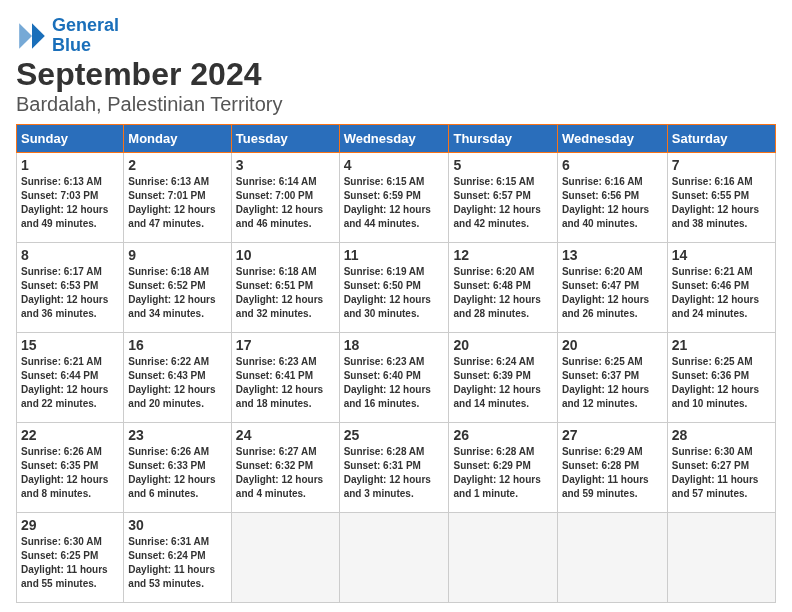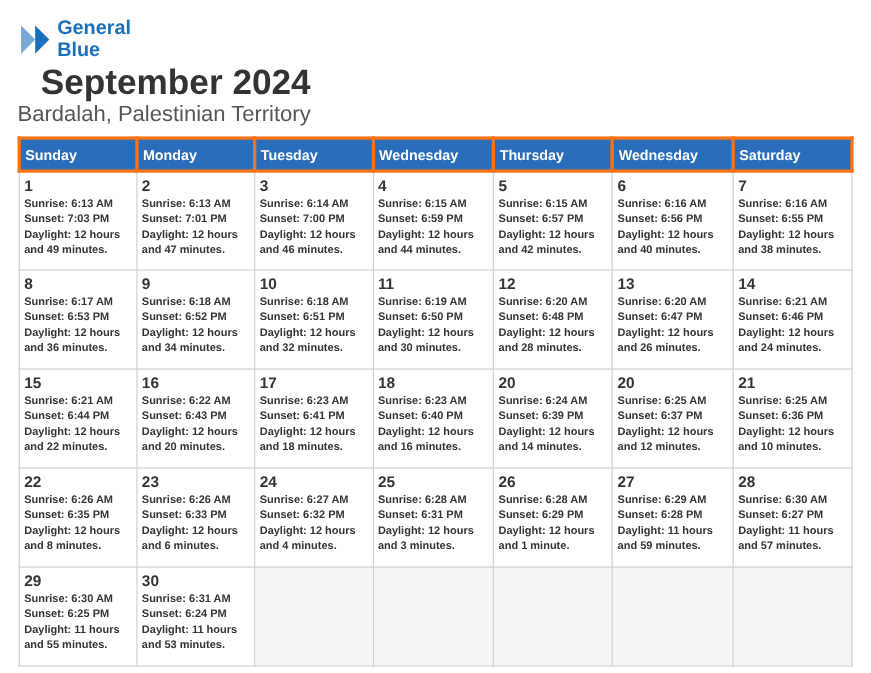--- a/index.html
+++ b/index.html
@@ -29,21 +29,21 @@
       line-height: 1.1;
     }
     .logo-text span {
       color: #1a6fba;
     }
     .logo-icon {
       width: 32px;
       height: 32px;
     }
     .title-block {
-      text-align: right;
+      text-align: left;
     }
     .month-title {
       font-size: 32px;
       font-weight: bold;
       color: #333;
     }
     .subtitle {
       font-size: 20px;
       color: #555;
     }
@@ -52,21 +52,21 @@
       border-collapse: collapse;
       font-size: 11px;
     }
     th {
       background-color: #2a6ebb;
       color: white;
       padding: 6px 4px;
       text-align: left;
       font-size: 13px;
       font-weight: bold;
-      border: 3px solid #f97316;
+      border: 1px solid #f97316;
     }
     td {
       border: 1px solid #ccc;
       vertical-align: top;
       padding: 4px;
       width: 113px;
       height: 90px;
       color: #333;
       background: #fff;
     }

